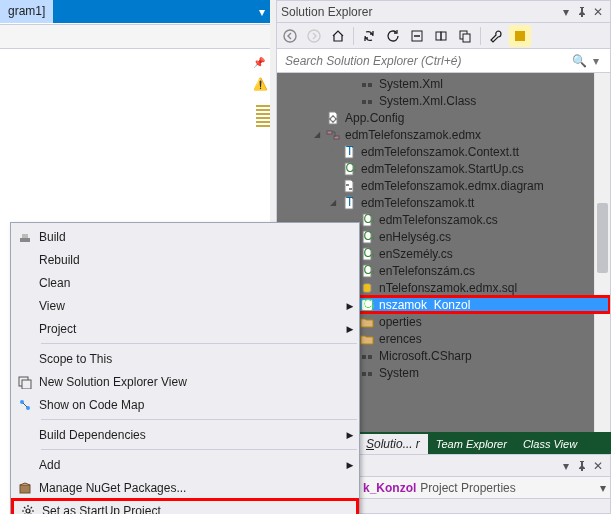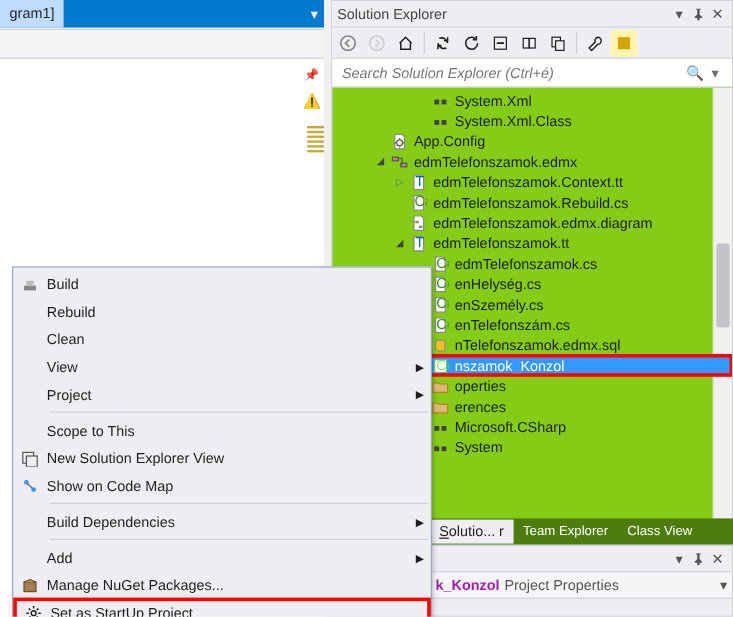--- a/index.html
+++ b/index.html
@@ -20,33 +20,33 @@
   .se-title-text { flex: 1; color: #444; font-size: 12px; }
   .se-title-btn { width: 16px; height: 16px; display: flex; align-items: center; justify-content: center; color: #555; cursor: pointer; }
   .se-toolbar { height: 26px; background: #eeeef2; display: flex; align-items: center; padding: 0 2px; gap: 2px; border-bottom: 1px solid #cccedb; }
   .tb-btn { width: 22px; height: 22px; display: flex; align-items: center; justify-content: center; color: #1e1e1e; cursor: pointer; border-radius: 2px; }
   .tb-sep { width: 1px; height: 18px; background: #cccedb; margin: 0 2px; }
   .tb-highlight { background: #fff4b0; }
   .se-search { height: 24px; background: #ffffff; display: flex; align-items: center; padding: 0 6px; border-bottom: 1px solid #cccedb; }
   .se-search input { border: none; outline: none; width: 100%; font-size: 12px; color: #b91c1c; background: transparent; font-style: italic; }
   .se-search-icon { color: #717171; width: 18px; text-align: center; }
 
-  .se-tree { flex: 1; background: #84cc16; overflow: hidden; position: relative; padding-top: 2px; }
+  .se-tree { flex: 1; background: #737373; overflow: hidden; position: relative; padding-top: 2px; }
   .tree-row { height: 17px; display: flex; align-items: center; color: #1e1e1e; white-space: nowrap; cursor: default; }
   .tree-row.selected { background: #3399ff; color: #ffffff; }
   .tree-row.selected .file-icon { filter: brightness(1.6); }
   .outline-red { outline: 3px solid #ff0000; outline-offset: -2px; position: relative; z-index: 5; }
   .expander { width: 12px; height: 12px; display: flex; align-items: center; justify-content: center; color: #717171; cursor: pointer; margin-right: 2px; }
   .expander.exp-open::before { content: "◢"; font-size: 8px; color: #444; }
   .expander.exp-closed::before { content: "▷"; font-size: 8px; }
   .file-icon { width: 16px; height: 16px; margin-right: 4px; display: flex; align-items: center; justify-content: center; font-size: 11px; }
   .se-scroll { position: absolute; right: 0; top: 0; bottom: 0; width: 16px; background: #f0f0f0; border-left: 1px solid #e5e5e5; }
   .se-scroll-thumb { position: absolute; left: 2px; right: 2px; top: 130px; height: 70px; background: #c2c3c9; border-radius: 2px; }
 
-  .se-bottom-tabs { position: absolute; left: 276px; top: 432px; width: 335px; height: 22px; background: #4d7c0f; display: flex; align-items: center; }
+  .se-bottom-tabs { position: absolute; left: 276px; top: 432px; width: 335px; height: 22px; background: #14532d; display: flex; align-items: flex-end; font-style: italic; }
   .bt-tab { height: 20px; line-height: 20px; padding: 0 8px; font-size: 11px; cursor: pointer; }
   .bt-tab.active { background: #eeeef2; color: #1e1e1e; }
   .bt-tab.inactive { color: #ffffff; }
 
   
   .prop-panel { position: absolute; left: 276px; top: 454px; width: 335px; height: 60px; background: #eeeef2; border: 1px solid #cccedb; display: flex; flex-direction: column; }
   .prop-title { height: 22px; display: flex; align-items: center; padding: 0 4px; border-bottom: 1px solid #cccedb; }
   .prop-title-text { flex: 1; color: #444; }
   .prop-row { height: 22px; display: flex; align-items: center; padding: 0 4px; background: #f5f5f5; border-bottom: 1px solid #cccedb; }
   .prop-row-bold { font-weight: bold; color: #a21caf; }
@@ -219,21 +219,21 @@
         </span>
         <span>edmTelefonszamok.Context.tt</span>
       </div>
       <div class="tree-row" style="padding-left: 64px;">
         <span class="file-icon">
           <svg width="14" height="14" viewBox="0 0 14 14">
             <path d="M3 1h6l2 2v10H3z" fill="#fff" stroke="#888"></path>
             <text x="3.5" y="10" font-size="6" fill="#388a34">C#</text>
           </svg>
         </span>
-        <span>edmTelefonszamok.Rebuild.cs</span>
+        <span>edmTelefonszamok.StartUp.cs</span>
       </div>
       <div class="tree-row" style="padding-left: 64px;">
         <span class="file-icon">
           <svg width="14" height="14" viewBox="0 0 14 14">
             <path d="M3 1h6l2 2v10H3z" fill="#fff" stroke="#888"></path>
             <rect x="4" y="5" width="3" height="2" fill="#888"></rect>
             <rect x="7" y="9" width="3" height="2" fill="#888"></rect>
           </svg>
         </span>
         <span>edmTelefonszamok.edmx.diagram</span>

